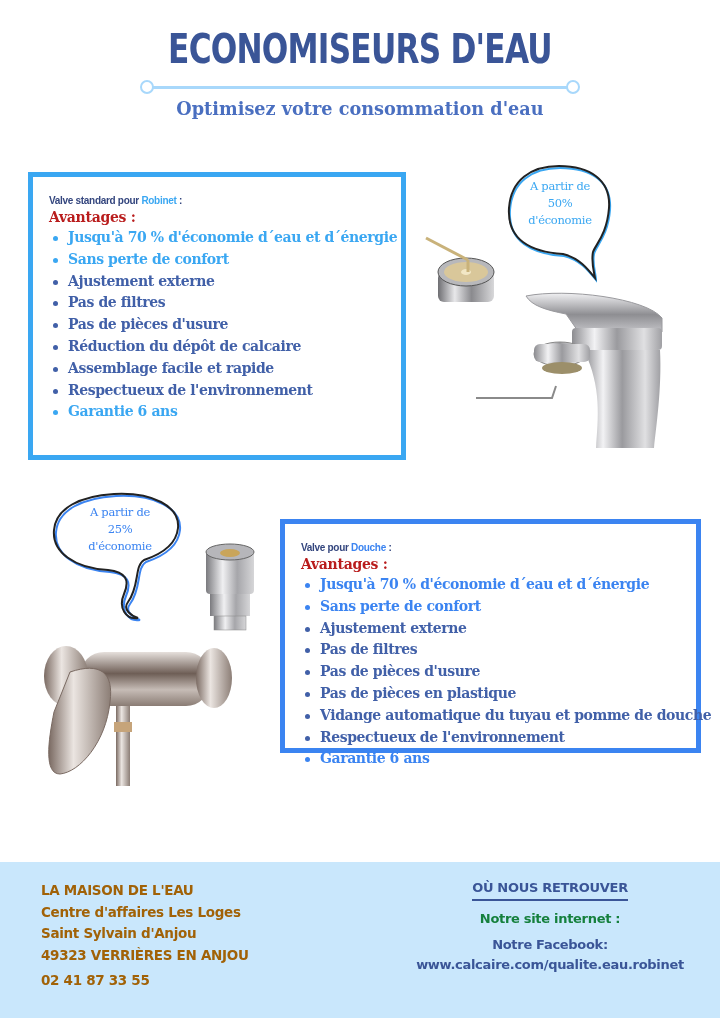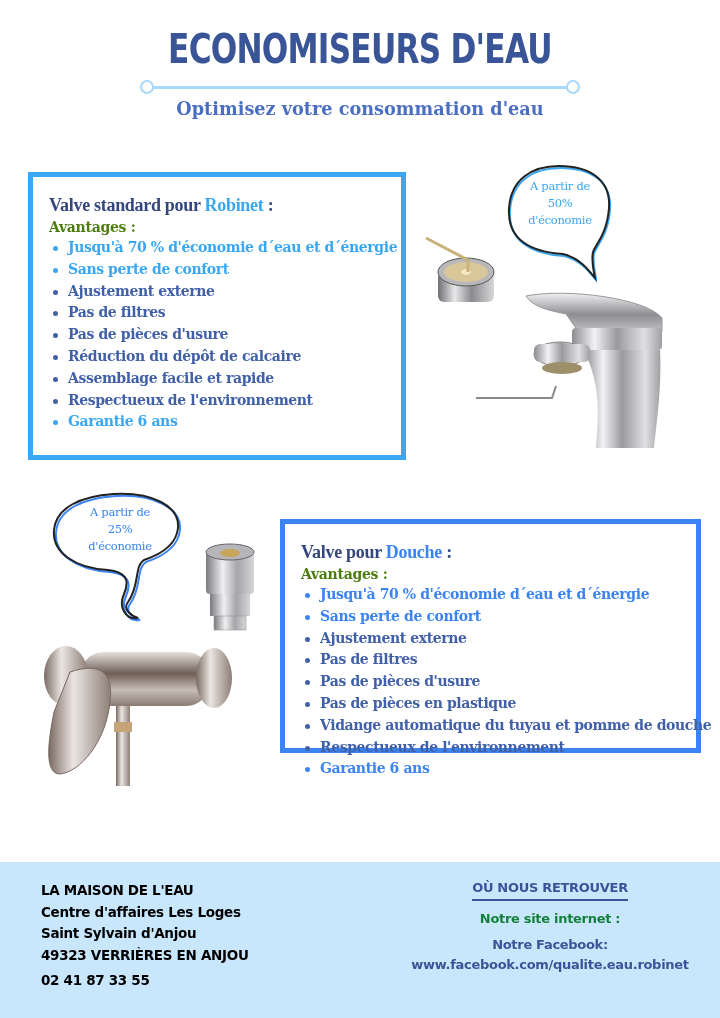--- a/index.html
+++ b/index.html
@@ -20,44 +20,44 @@
     .title-rule .dot.l { left: 0; } .title-rule .dot.r { right: 0; }
     .subtitle {
       position: absolute; left: 0; width: 720px; top: 97px; text-align: center;
       font-family: "DejaVu Serif", serif; font-weight: bold; font-size: 19px; color: #4a6fc0;
       transform: scaleX(0.93);
     }
 
     .box { position: absolute; background: #fff; padding: 14px 16px 12px 16px; }
     .box1 { left: 28px; top: 172px; width: 378px; height: 288px; border: 5px solid #3aa7f2; }
     .box2 { left: 280px; top: 519px; width: 421px; height: 234px; border: 5px solid #3b84f1; }
-    .box-title { font-family: Liberation Serif, serif; font-weight: bold; font-size: 18px; color: #34467e; margin-top: 4px; letter-spacing: -0.3px; }
+    .box-title { font-family: Liberation Sans, sans-serif; font-weight: bold; font-size: 10px; color: #34467e; margin-top: 4px; letter-spacing: -0.3px; }
     .box-title .accent1 { color: #3aa7f2; }
     .box-title .accent2 { color: #3b84f1; }
-    .box-sub { font-family: "DejaVu Serif", serif; font-weight: bold; font-size: 14px; color: #4d7c0f; margin-top: 3px; letter-spacing: -0.3px; }
+    .box-sub { font-family: "DejaVu Serif", serif; font-weight: bold; font-size: 14px; color: #b91c1c; margin-top: 3px; letter-spacing: -0.3px; }
     .items { list-style: none; margin-top: 2px; }
     .items li { position: relative; padding-left: 19px; font-family: "DejaVu Serif", serif; font-weight: bold; font-size: 14px; line-height: 21.8px; color: #4160a8; letter-spacing: -0.4px; white-space: nowrap; }
     .items li::before { content: ""; position: absolute; left: 4px; top: 9px; width: 5px; height: 5px; border-radius: 50%; background: #4160a8; }
     .box1 .items li.hl { color: #3aa7f2; }
     .box1 .items li.hl::before { background: #3aa7f2; }
     .box2 .items li.hl { color: #3b84f1; }
     .box2 .items li.hl::before { background: #3b84f1; }
 
     .bubble { position: absolute; }
     .bubble svg { position: absolute; left: 0; top: 0; }
     .bubble .btxt { position: absolute; text-align: center; font-family: "DejaVu Serif", serif; font-size: 11.5px; line-height: 17px; color: #3aa7f2; letter-spacing: -0.3px; }
     .bubble1 { left: 504px; top: 164px; width: 112px; height: 124px; }
     .bubble1 .btxt { left: 6px; top: 14px; width: 100px; }
     .bubble2 { left: 50px; top: 492px; width: 140px; height: 135px; }
     .bubble2 .btxt { left: 20px; top: 12px; width: 100px; color: #3b84f1; }
 
     .photo { position: absolute; }
 
     .footer { position: absolute; left: 0; top: 862px; width: 720px; height: 156px; background: #c9e7fc; }
-    .addr { position: absolute; left: 41px; top: 18px; font-family: "DejaVu Sans", sans-serif; font-weight: bold; font-size: 13.5px; line-height: 21.5px; color: #000000; letter-spacing: -0.3px; }
+    .addr { position: absolute; left: 41px; top: 18px; font-family: "DejaVu Sans", sans-serif; font-weight: bold; font-size: 13.5px; line-height: 21.5px; color: #a16207; letter-spacing: -0.3px; }
     .addr .phone { margin-top: 4px; display: block; }
     .contact { position: absolute; left: 380px; width: 340px; top: 18px; text-align: center; font-family: "DejaVu Sans", sans-serif; font-weight: bold; font-size: 13px; letter-spacing: -0.3px; }
     .contact .hd { color: #3a5597; display: inline-block; padding-bottom: 4px; border-bottom: 2px solid #3a5597; }
     .contact .lbl1 { color: #15803d; margin-top: 10px; }
     .contact .url1 { color: #3a8be9; margin-top: 5px; }
     .contact .lbl2 { color: #3a5597; margin-top: 11px; }
     .contact .url2 { color: #3a5597; margin-top: 5px; }
   </style>
 </head>
 <body>
@@ -212,15 +212,15 @@
     <div>LA MAISON DE L'EAU</div>
     <div>Centre d'affaires Les Loges</div>
     <div>Saint Sylvain d'Anjou</div>
     <div>49323 VERRIÈRES EN ANJOU</div>
     <span class="phone">02 41 87 33 55</span>
   </div>
   <div class="contact">
     <div><span class="hd">OÙ NOUS RETROUVER</span></div>
     <div class="lbl1">Notre site internet :</div>
     <div class="lbl2">Notre Facebook:</div>
-    <div class="url2">www.facebook.com/qualite.eau.robinet</div>
+    <div class="url2">www.calcaire.com/qualite.eau.robinet</div>
   </div>
 </div>
 
 </body></html>

